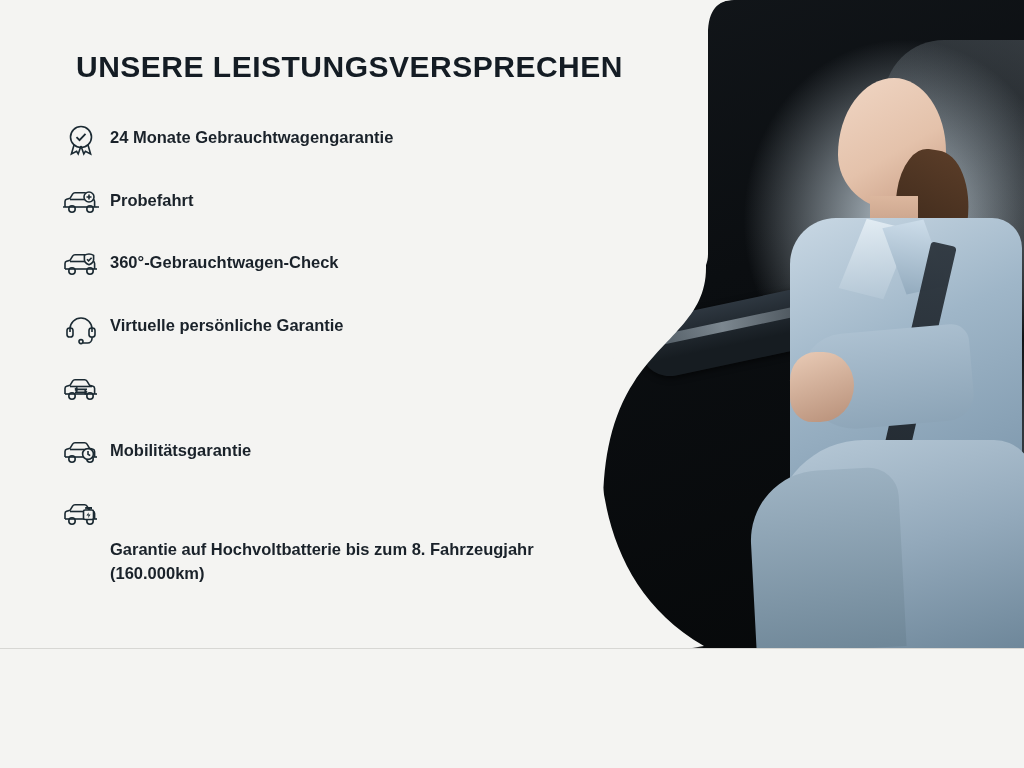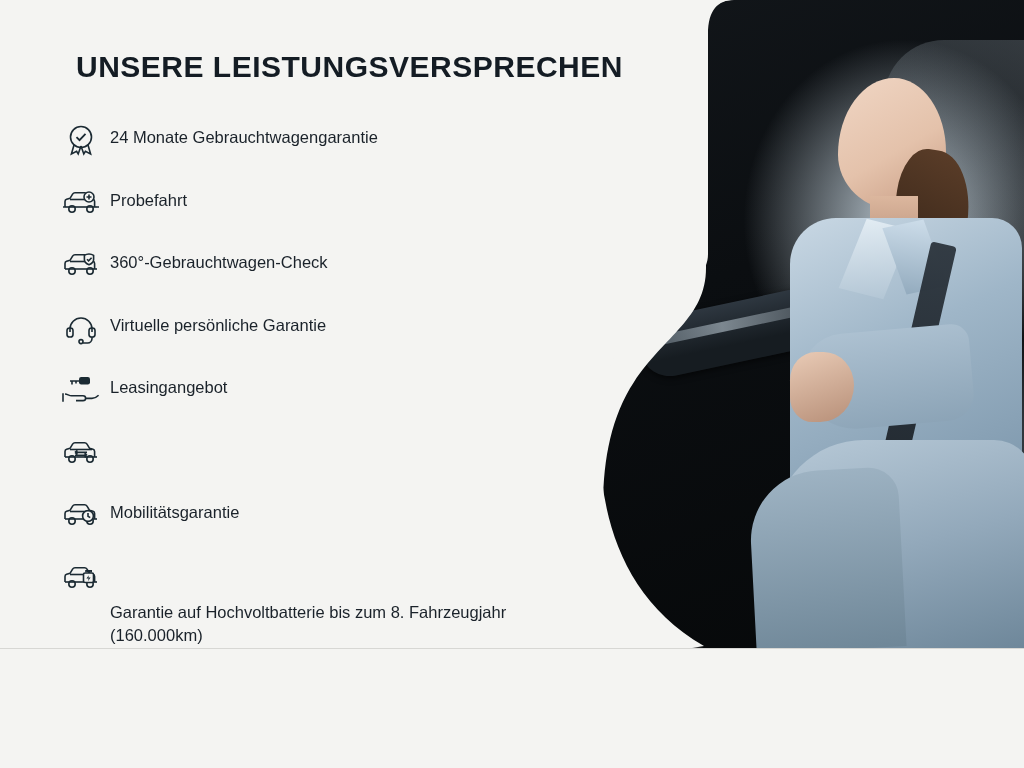--- a/index.html
+++ b/index.html
@@ -175,21 +175,21 @@
     width: 58px;
     flex: 0 0 58px;
     display: flex;
     align-items: center;
     justify-content: center;
     padding-top: 4px;
     color: #1b2a33;
   }
   .feature .txt {
     font-size: 16.5px;
-    font-weight: 400;
+    font-weight: 700;
     color: #1a222a;
     line-height: 1.45;
     padding-top: 8px;
   }
   .feature.two-line .txt { padding-top: 2px; margin-top: 43px; }
 
   
   .divider {
     position: absolute;
     left: 0; top: 648px;
@@ -291,32 +291,20 @@
           <path d="M8 22v-3a11 11 0 0 1 22 0v3"></path>
           <rect x="5" y="18" width="6" height="9" rx="2.6"></rect>
           <rect x="27" y="18" width="6" height="9" rx="2.6"></rect>
           <path d="M30 27v1.6c0 2.4-2 4.4-4.4 4.4H21"></path>
           <circle cx="19" cy="31.6" r="2"></circle>
         </svg>
       </span>
       <span class="txt">Virtuelle persönliche Garantie</span>
     </div>
 
-    <div class="feature">
-      <span class="ico">
-        <svg width="44" height="34" viewBox="0 0 44 34" fill="none" stroke="#1b2a33" stroke-width="1.6">
-          <rect x="20" y="5" width="11" height="7.5" rx="2.2" fill="#1b2a33" stroke="none"></rect>
-          <path d="M20 9h-9M13 9v3.4M17 9v2.4"></path>
-          <path d="M6 22c2.4 0 4 1.8 6.6 1.8H24c1.4 0 2.6 1 2.6 2.4S25.4 28.6 24 28.6h-7"></path>
-          <path d="M4 21.2v8.6"></path>
-          <path d="M26 26.4h7c2.8 0 5-1.6 6.6-3.2"></path>
-        </svg>
-      </span>
-      <span class="txt">Leasingangebot</span>
-    </div>
 
     <div class="feature">
       <span class="ico">
         <svg width="44" height="36" viewBox="0 0 44 36" fill="none" stroke="#1b2a33" stroke-width="1.6">
           <path d="M6 22v-5.5c0-1 .6-1.9 1.6-2.2l3.4-1 2.6-4.2c.5-.8 1.4-1.3 2.4-1.3h9.6c1 0 1.9.5 2.4 1.3l2.6 4.2 3.4 1c1 .3 1.6 1.2 1.6 2.2V22"></path>
           <path d="M6 22h32"></path>
           <circle cx="13" cy="24" r="3.2"></circle>
           <circle cx="31" cy="24" r="3.2"></circle>
           <path d="M11 14.5h22"></path>
           <path d="M16 17.4h12M16 17.4l2.4-2M16 17.4l2.4 2M28 20.4H16M28 20.4l-2.4-2M28 20.4l-2.4 2"></path>

